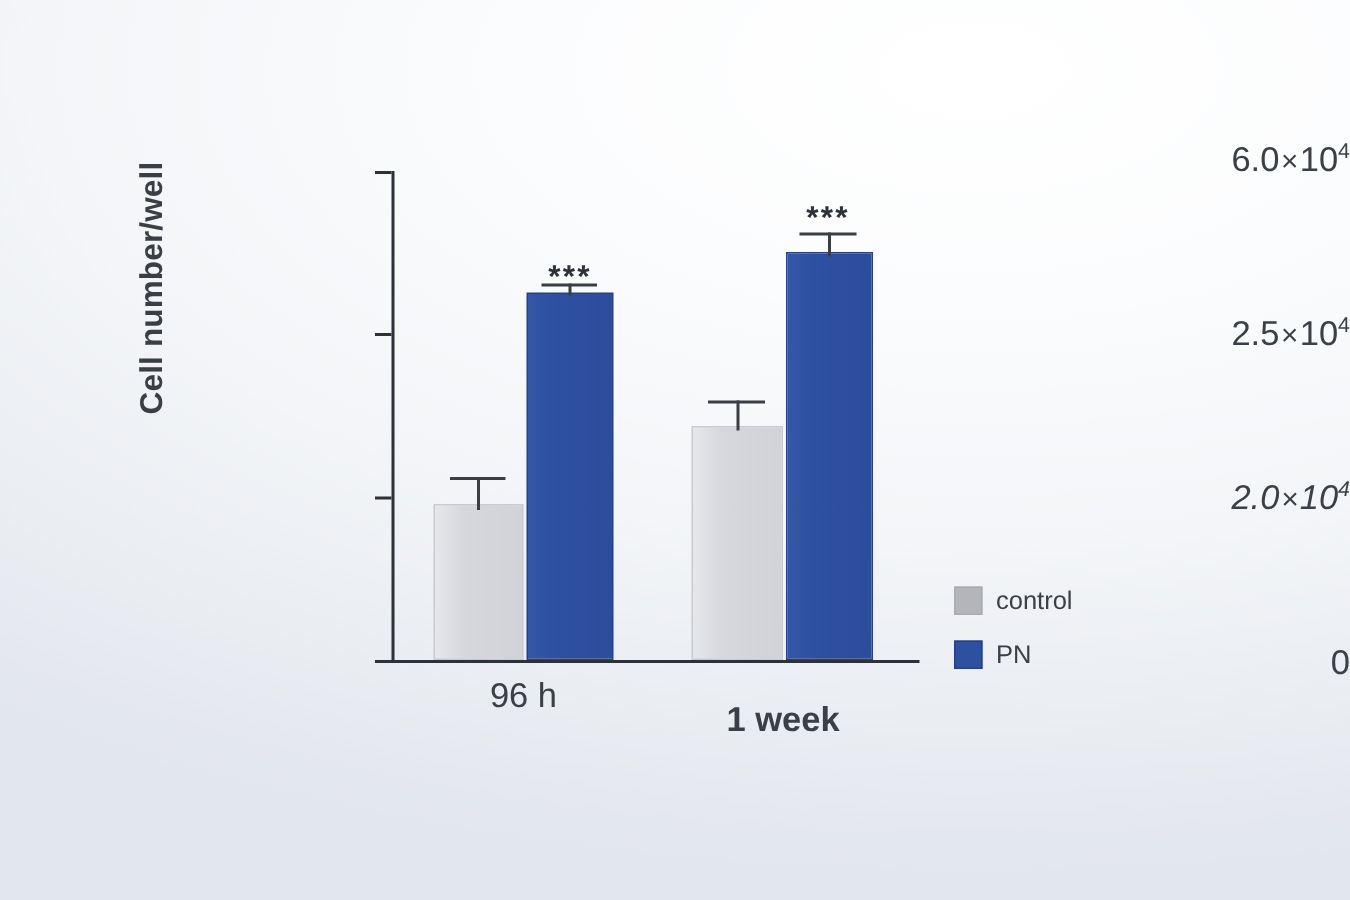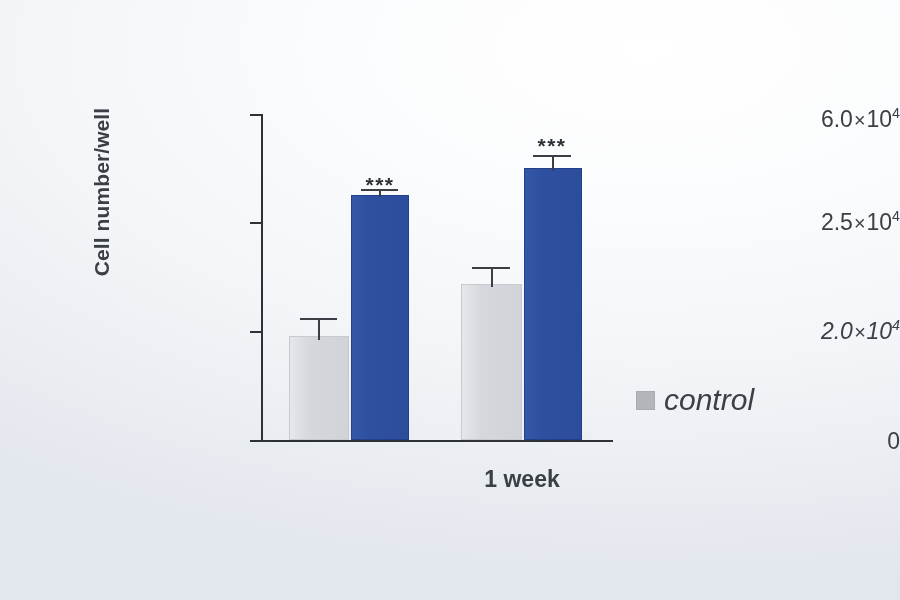--- a/index.html
+++ b/index.html
@@ -147,37 +147,36 @@
   }
   .legend-swatch.control {
     background: #b3b5bb;
     border: 1px solid #a9abb2;
   }
   .legend-swatch.pn {
     background: #2e50a0;
     border: 1px solid #24408a;
   }
   .legend-label {
-    font-size: 30px;
+    font-size: 17px;
     color: #3b4046;
     line-height: 1;
     white-space: nowrap;
-    font-style: italic;
   }
 </style>
 </head>
 <body>
 
 <div id="figure">
 
   <div id="y-axis-title">Cell number/well</div>
 
   <div id="plot">
 
-    <div class="tick-label" style="top:108px; width:245px;">
+    <div class="tick-label" style="top:95px; width:245px;">
       <span>6.0</span><span class="tick-mul">×</span><span>10</span><sup>4</sup>
     </div>
 
     <div class="tick-label" style="top:211px; width:245px;">
       <span>2.5</span><span class="tick-mul">×</span><span>10</span><sup>4</sup>
     </div>
 
     <div class="tick-label" style="top:320px; width:245px;font-style:italic;">
       <span>2.0</span><span class="tick-mul">×</span><span>10</span><sup>4</sup>
     </div>
@@ -194,35 +193,40 @@
     <div class="bar control" style="left:289px; top:336px; width:60px; height:104px;"></div>
     <div class="errbar-stem" style="left:318px; top:318px; height:22px;"></div>
     <div class="errbar-cap" style="left:300px; top:318px; width:37px;"></div>
 
     <div class="bar pn" style="left:351px; top:195px; width:58px; height:245px;"></div>
     <div class="errbar-stem" style="left:379px; top:189px; height:8px;"></div>
     <div class="errbar-cap" style="left:361px; top:189px; width:37px;"></div>
 
     <div class="sig-label" style="left:350px; top:174px; width:60px;">***</div>
 
+    <div class="cat-label" style="left:279px; top:452px; width:140px;">96 h</div>
 
     <div class="bar control" style="left:461px; top:284px; width:61px; height:156px;"></div>
     <div class="errbar-stem" style="left:491px; top:267px; height:20px;"></div>
     <div class="errbar-cap" style="left:472px; top:267px; width:38px;"></div>
 
     <div class="bar pn" style="left:524px; top:168px; width:58px; height:272px;"></div>
     <div class="errbar-stem" style="left:552px; top:155px; height:16px;"></div>
     <div class="errbar-cap" style="left:533px; top:155px; width:38px;"></div>
 
     <div class="sig-label" style="left:522px; top:135px; width:60px;">***</div>
 
     <div class="cat-label" style="left:452px; top:468px; width:140px;font-weight:bold;">1 week</div>
 
   </div>
 
   <div id="legend">
     <div class="legend-row">
       <span class="legend-swatch control"></span>
       <span class="legend-label">control</span>
     </div>
+    <div class="legend-row">
+      <span class="legend-swatch pn"></span>
+      <span class="legend-label">PN</span>
+    </div>
   </div>
 
 </div>
 
 </body></html>

